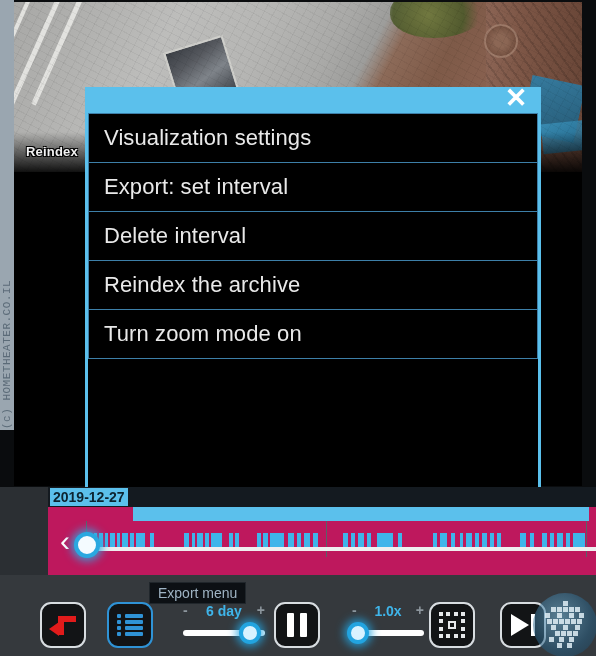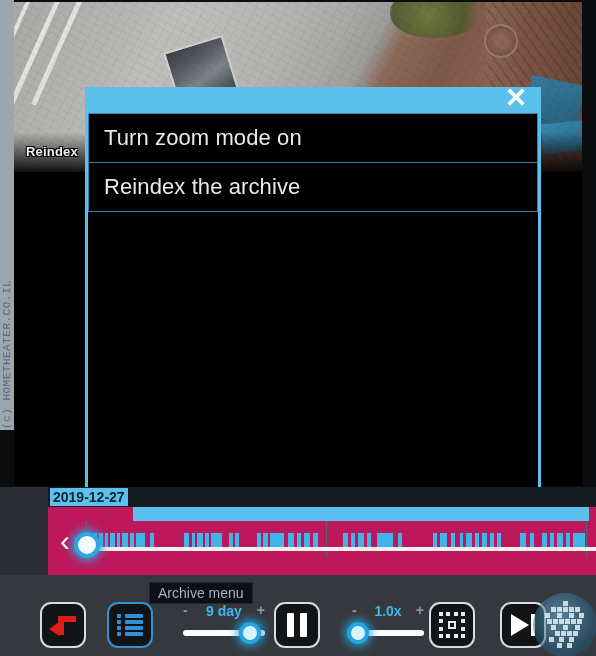--- a/index.html
+++ b/index.html
@@ -354,24 +354,33 @@
     </div>
   </div>
 
   <div class="menu-dialog">
     <div class="menu-header">
       <div class="menu-close">✕</div>
     </div>
     <div class="menu-body">
 
       <div class="menu-item">
-        <span class="menu-item-label">Turn zoom mode on</span>
+        <span class="menu-item-label">Visualization settings</span>
+      </div>
+      <div class="menu-item">
+        <span class="menu-item-label">Export: set interval</span>
+      </div>
+      <div class="menu-item">
+        <span class="menu-item-label">Delete interval</span>
       </div>
       <div class="menu-item">
         <span class="menu-item-label">Reindex the archive</span>
+      </div>
+      <div class="menu-item">
+        <span class="menu-item-label">Turn zoom mode on</span>
       </div>
 
     </div>
   </div>
 
   <div class="timeline-area">
     <div class="tl-topband"></div>
     <div class="tl-date tl-date-left">2019-12-27</div>
     <div class="tl-date tl-date-right">01-01</div>
     <div class="tl-selband"></div>
@@ -434,21 +443,21 @@
           <div class="tl-seg" style="left: 509px; width: 6px;"></div>
           <div class="tl-seg" style="left: 518px; width: 4px;"></div>
           <div class="tl-seg" style="left: 525px; width: 12px;"></div>
         </div>
       <div class="tl-handle"></div>
     </div>
   </div>
 
   <div class="controlbar">
 
-    <div class="tooltip">Archive menu</div>
+    <div class="tooltip">Export menu</div>
 
     <div class="ctl-btn btn-back">
       <span class="ico-back">
         <u></u>
           <s></s>
           <b></b>
       </span>
     </div>
 
     <div class="ctl-btn accent btn-list">
@@ -460,21 +469,21 @@
         <i class="r2"></i>
           <b class="r2"></b>
         <i class="r3"></i>
           <b class="r3"></b>
       </span>
     </div>
 
     <div class="slider-group sg-day">
       <div class="sl-head">
         <span class="sl-minus">-</span>
-        <span class="sl-value">9 day</span>
+        <span class="sl-value">6 day</span>
         <span class="sl-plus">+</span>
       </div>
       <div class="sl-track">
         <span class="sl-knob" id="knob-day" style="left: calc(82% - 11px);"></span>
       </div>
     </div>
 
     <div class="ctl-btn btn-pause">
       <span class="ico-pause">
           <i></i>

